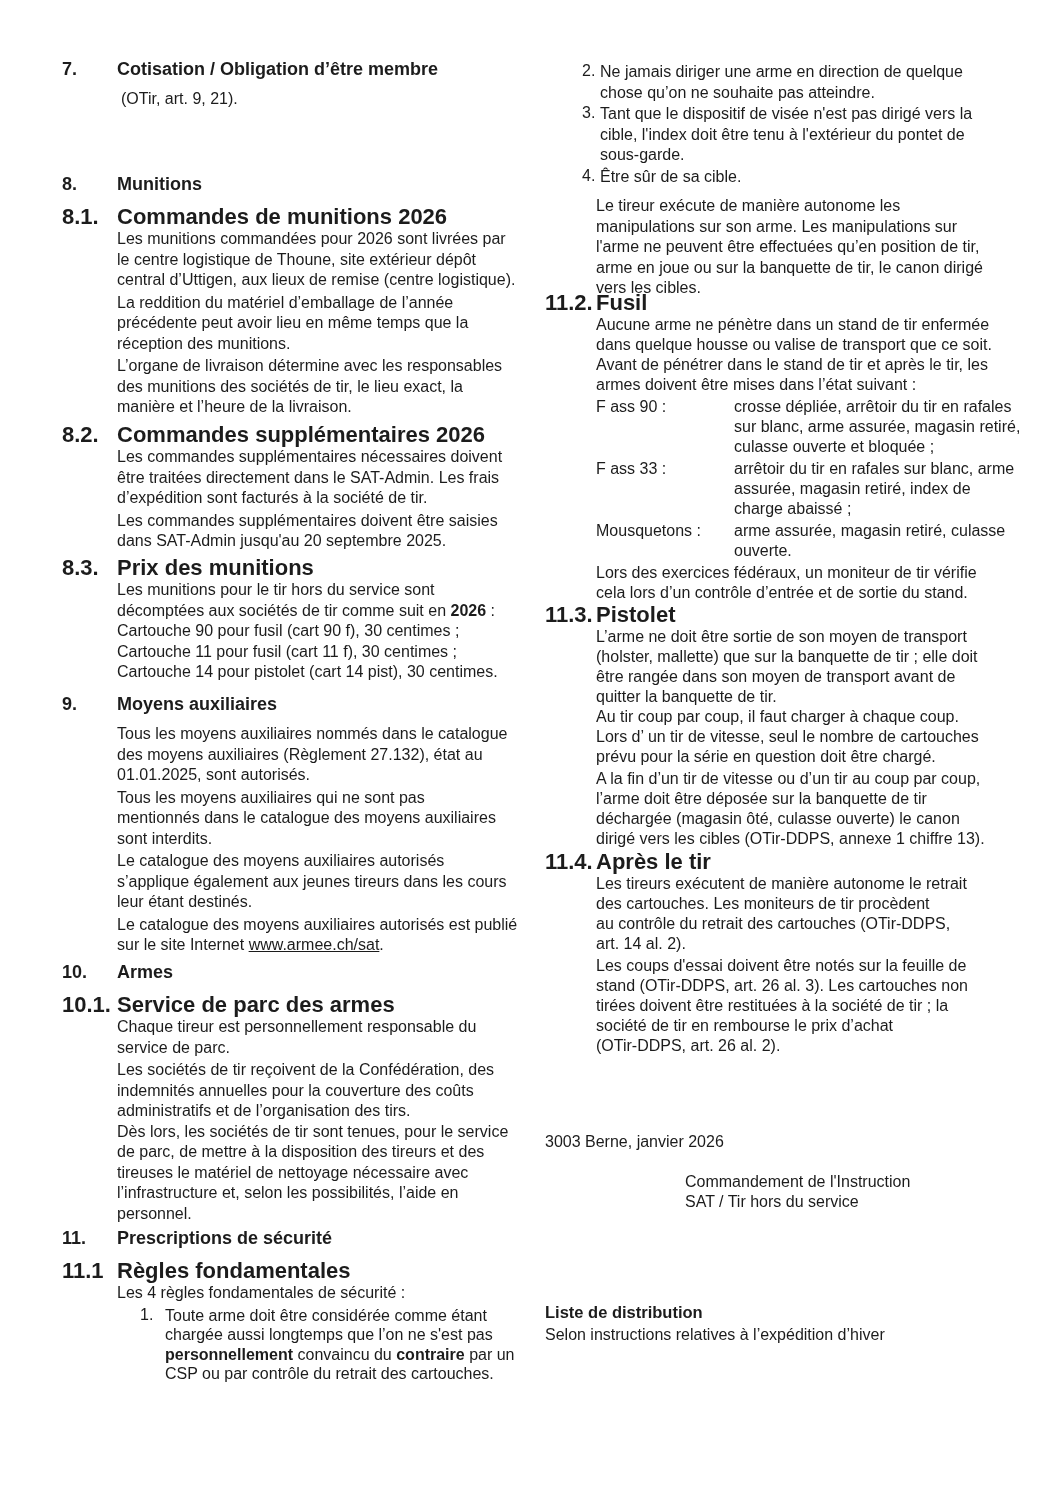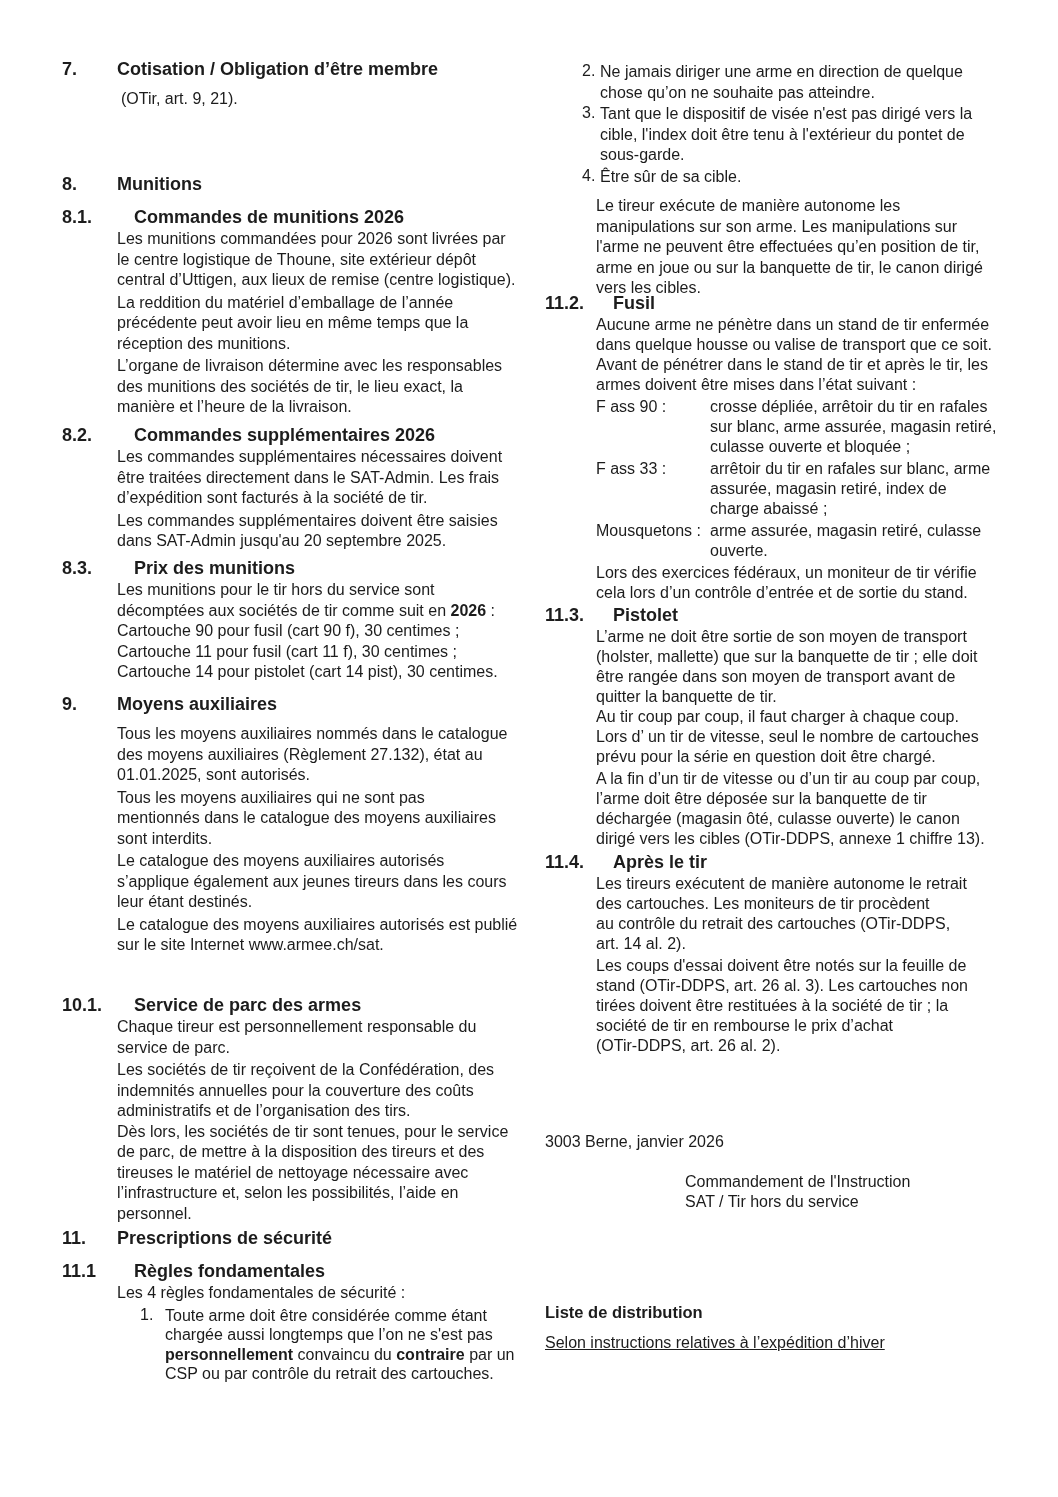--- a/index.html
+++ b/index.html
@@ -15,21 +15,21 @@
     overflow: hidden;
   }
   .col { position: absolute; top: 0; height: 100%; }
   .col-left  { left: 62px;  width: 456px; }
   .col-right { left: 545px; width: 476px; }
   section { position: absolute; left: 0; width: 100%; }
 
   
   .h { display: flex; font-weight: bold; white-space: nowrap; }
   .h1 { font-size: 18px; line-height: 24px; margin: 0 0 8px 0; }
-  .h2 { font-size: 18px; line-height: 22px; margin: 0 0 1px 0; gap: 17px; }
+  .h2 { font-size: 22px; line-height: 22px; margin: 0 0 1px 0; }
   .h .num { flex: none; }
   .col-left  .h .num { width: 55px; }
   .col-right .h .num { width: 51px; }
 
   
   p { margin: 0 0 2px 0; white-space: nowrap; }
   .col-left  .bd { margin-left: 55px; line-height: 20.5px; }
   .col-right .bd { margin-left: 51px; line-height: 20.5px; }
   .otir { padding-left: 4px; }
 
@@ -37,34 +37,34 @@
   .li { display: flex; white-space: nowrap; margin: 0 0 1px 0; }
   .li .n { flex: none; }
   .col-left  .li { margin-left: 78px; }
   .col-left  .li .n { width: 25px; }
   .col-left  .li .t { line-height: 19.5px; }
   .col-right .li { margin-left: 37px; }
   .col-right .li .n { width: 18px; }
   .col-right .li .t { line-height: 20.5px; }
 
   
-  .def { display: flex; margin: 0 0 2px 51px; white-space: nowrap; line-height: 20px; }
+  .def { display: flex; margin: 0 0 2px 51px; white-space: nowrap; line-height: 20px; gap: 24px; }
   .def .dt { flex: none; width: 114px; }
   .def .dd { flex: 1; }
   .tight .bd { line-height: 20px; }
 
   .rules-para { margin-top: 9px; }
 
   b { font-weight: bold; }
-  .lnk { color: inherit; cursor: pointer; }
+  .lnk { text-decoration: underline; color: inherit; cursor: pointer; }
 
   
   .sig { margin: 19px 0 0 140px; line-height: 20.5px; white-space: nowrap; }
   .dist-title { font-weight: bold; font-size: 16.5px; margin-top: 90px; white-space: nowrap; }
-  .dist-body { margin-top: 12px; white-space: nowrap; text-decoration: underline; }
+  .dist-body { margin-top: 4px; white-space: nowrap; }
   .pd { white-space: nowrap; line-height: 20.5px; margin-top: 24px; }
 </style>
 </head>
 <body>
 
 <div class="page">
 
   <div class="col col-left">
 
     <section style="top:57px">
@@ -113,20 +113,26 @@
       <div class="h h1">
         <span class="num">9.</span>
         <span>Moyens auxiliaires</span>
       </div>
       <p class="bd">Tous les moyens auxiliaires nommés dans le catalogue<br>des moyens auxiliaires (Règlement 27.132), état au<br>01.01.2025, sont autorisés.</p>
       <p class="bd">Tous les moyens auxiliaires qui ne sont pas<br>mentionnés dans le catalogue des moyens auxiliaires<br>sont interdits.</p>
       <p class="bd">Le catalogue des moyens auxiliaires autorisés<br>s’applique également aux jeunes tireurs dans les cours<br>leur étant destinés.</p>
       <p class="bd"><span>Le catalogue des moyens auxiliaires autorisés est publié</span><br><span>sur le site Internet </span><span class="lnk">www.armee.ch/sat</span><span>.</span></p>
     </section>
 
+    <section style="top:960px">
+      <div class="h h1">
+        <span class="num">10.</span>
+        <span>Armes</span>
+      </div>
+    </section>
 
     <section style="top:994px">
       <div class="h h2">
         <span class="num">10.1.</span>
         <span>Service de parc des armes</span>
       </div>
       <p class="bd">Chaque tireur est personnellement responsable du<br>service de parc.</p>
       <p class="bd">Les sociétés de tir reçoivent de la Confédération, des<br>indemnités annuelles pour la couverture des coûts<br>administratifs et de l’organisation des tirs.<br>Dès lors, les sociétés de tir sont tenues, pour le service<br>de parc, de mettre à la disposition des tireurs et des<br>tireuses le matériel de nettoyage nécessaire avec<br>l’infrastructure et, selon les possibilités, l’aide en<br>personnel.</p>
     </section>
 

